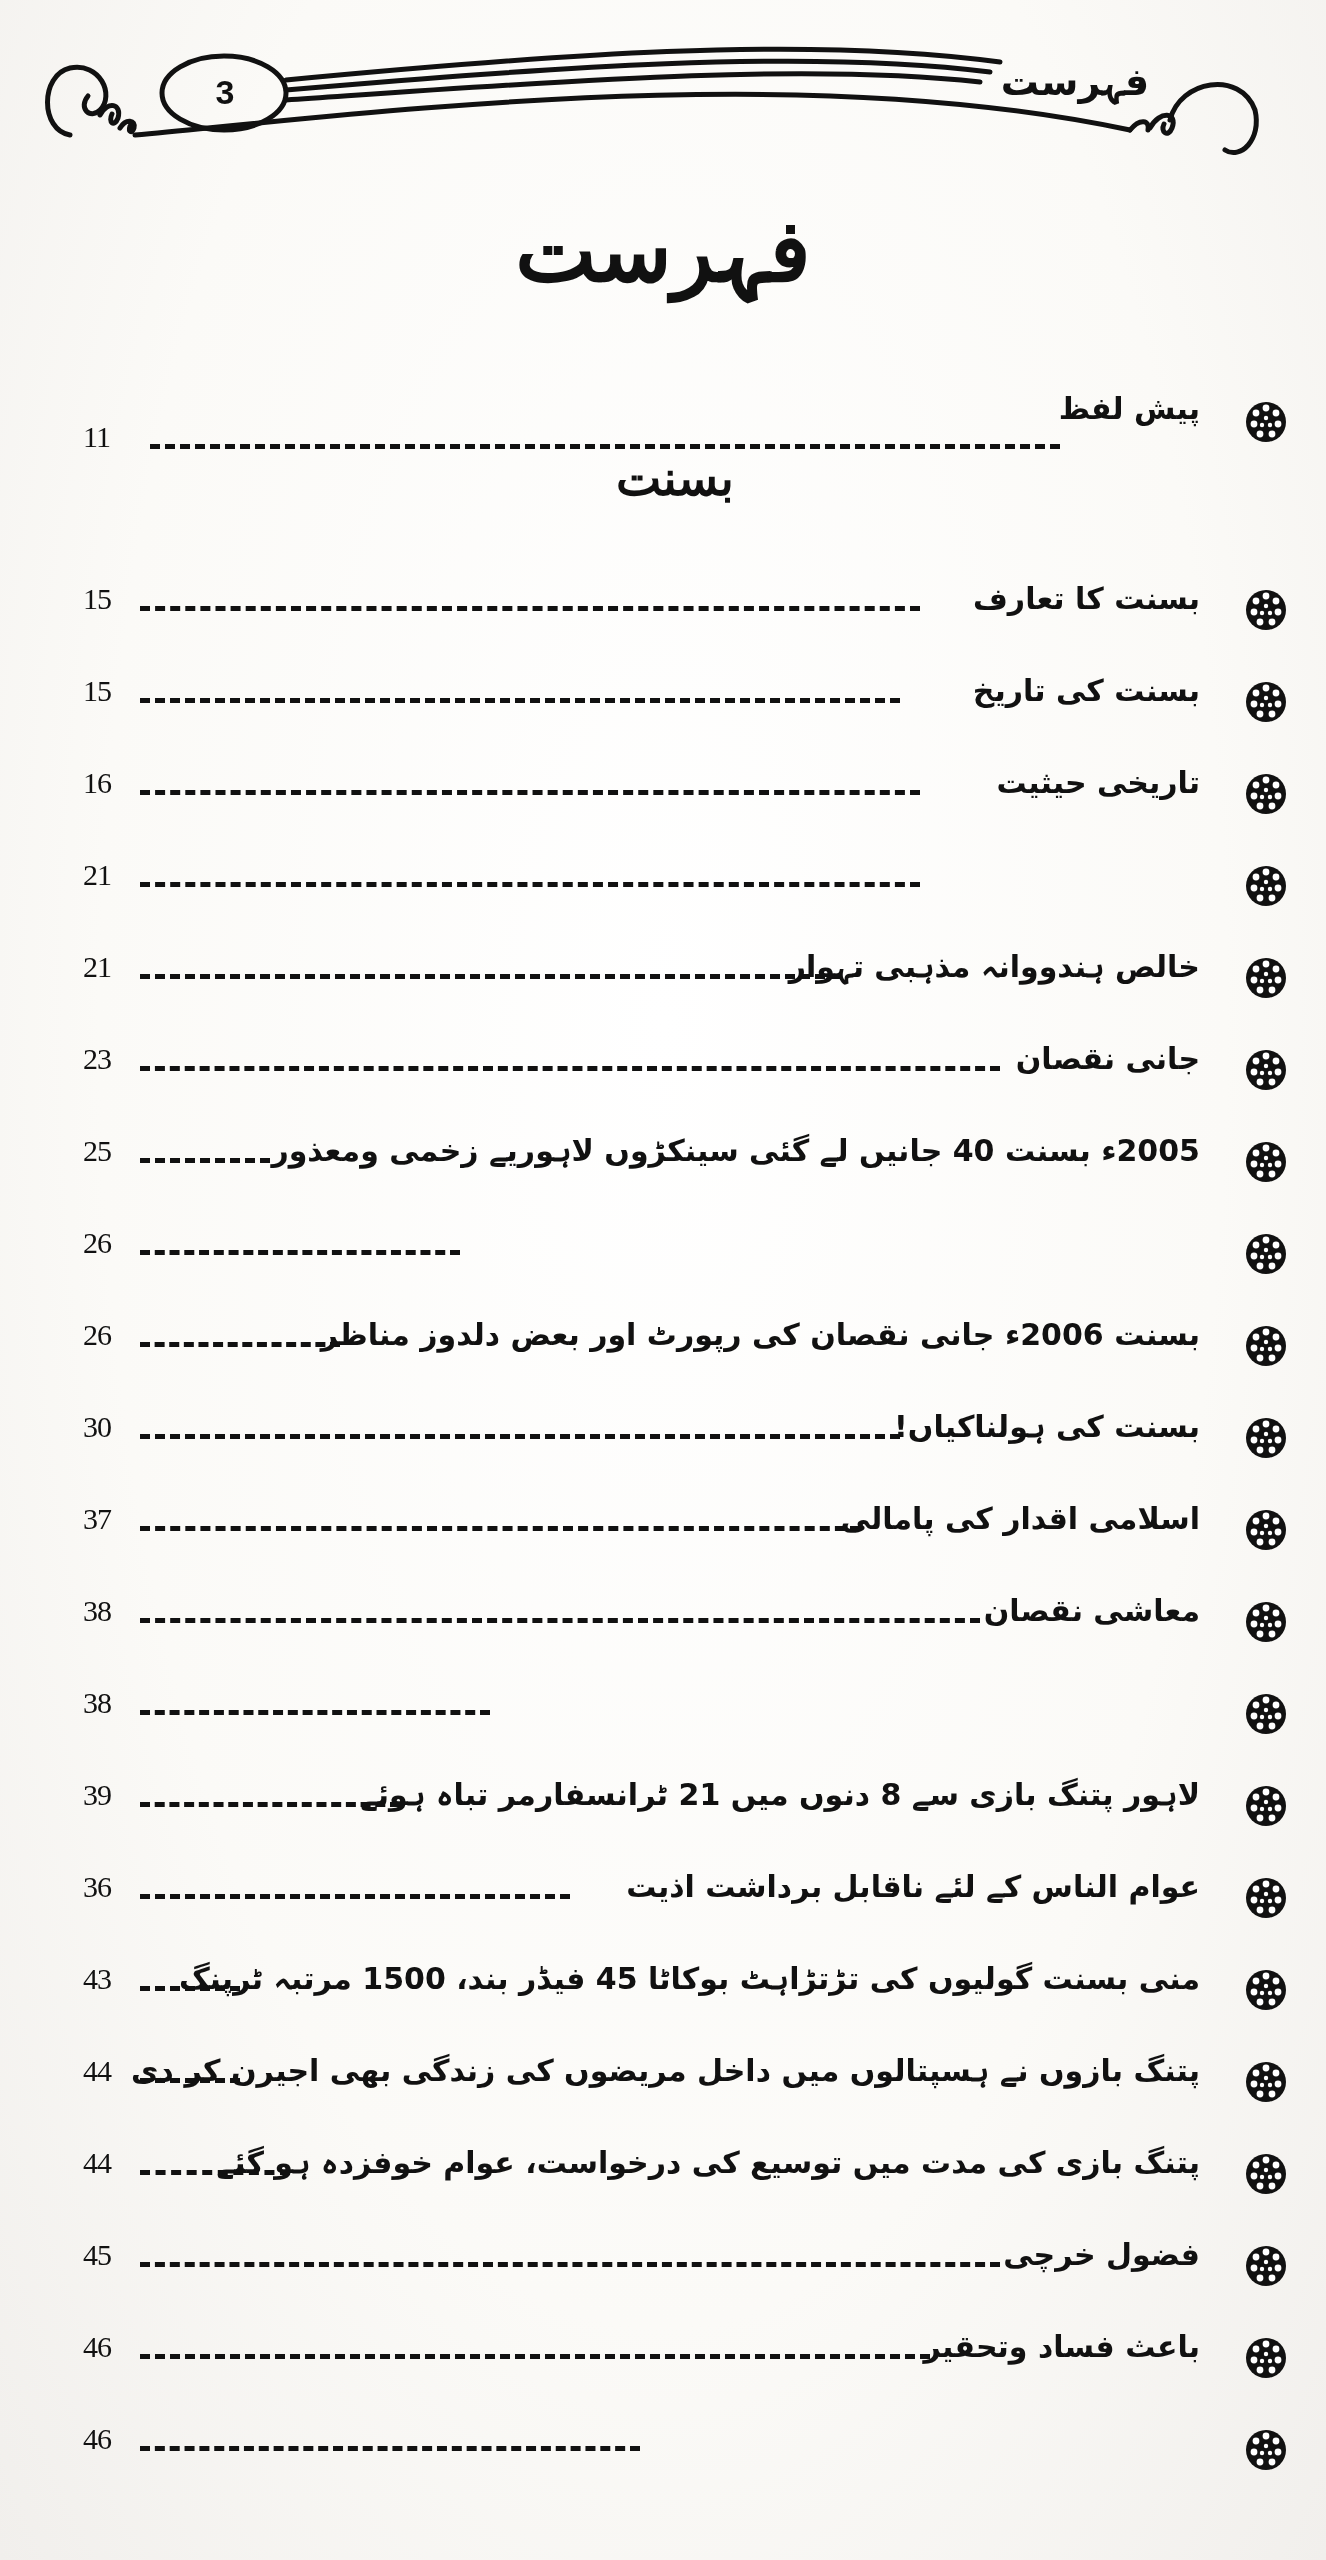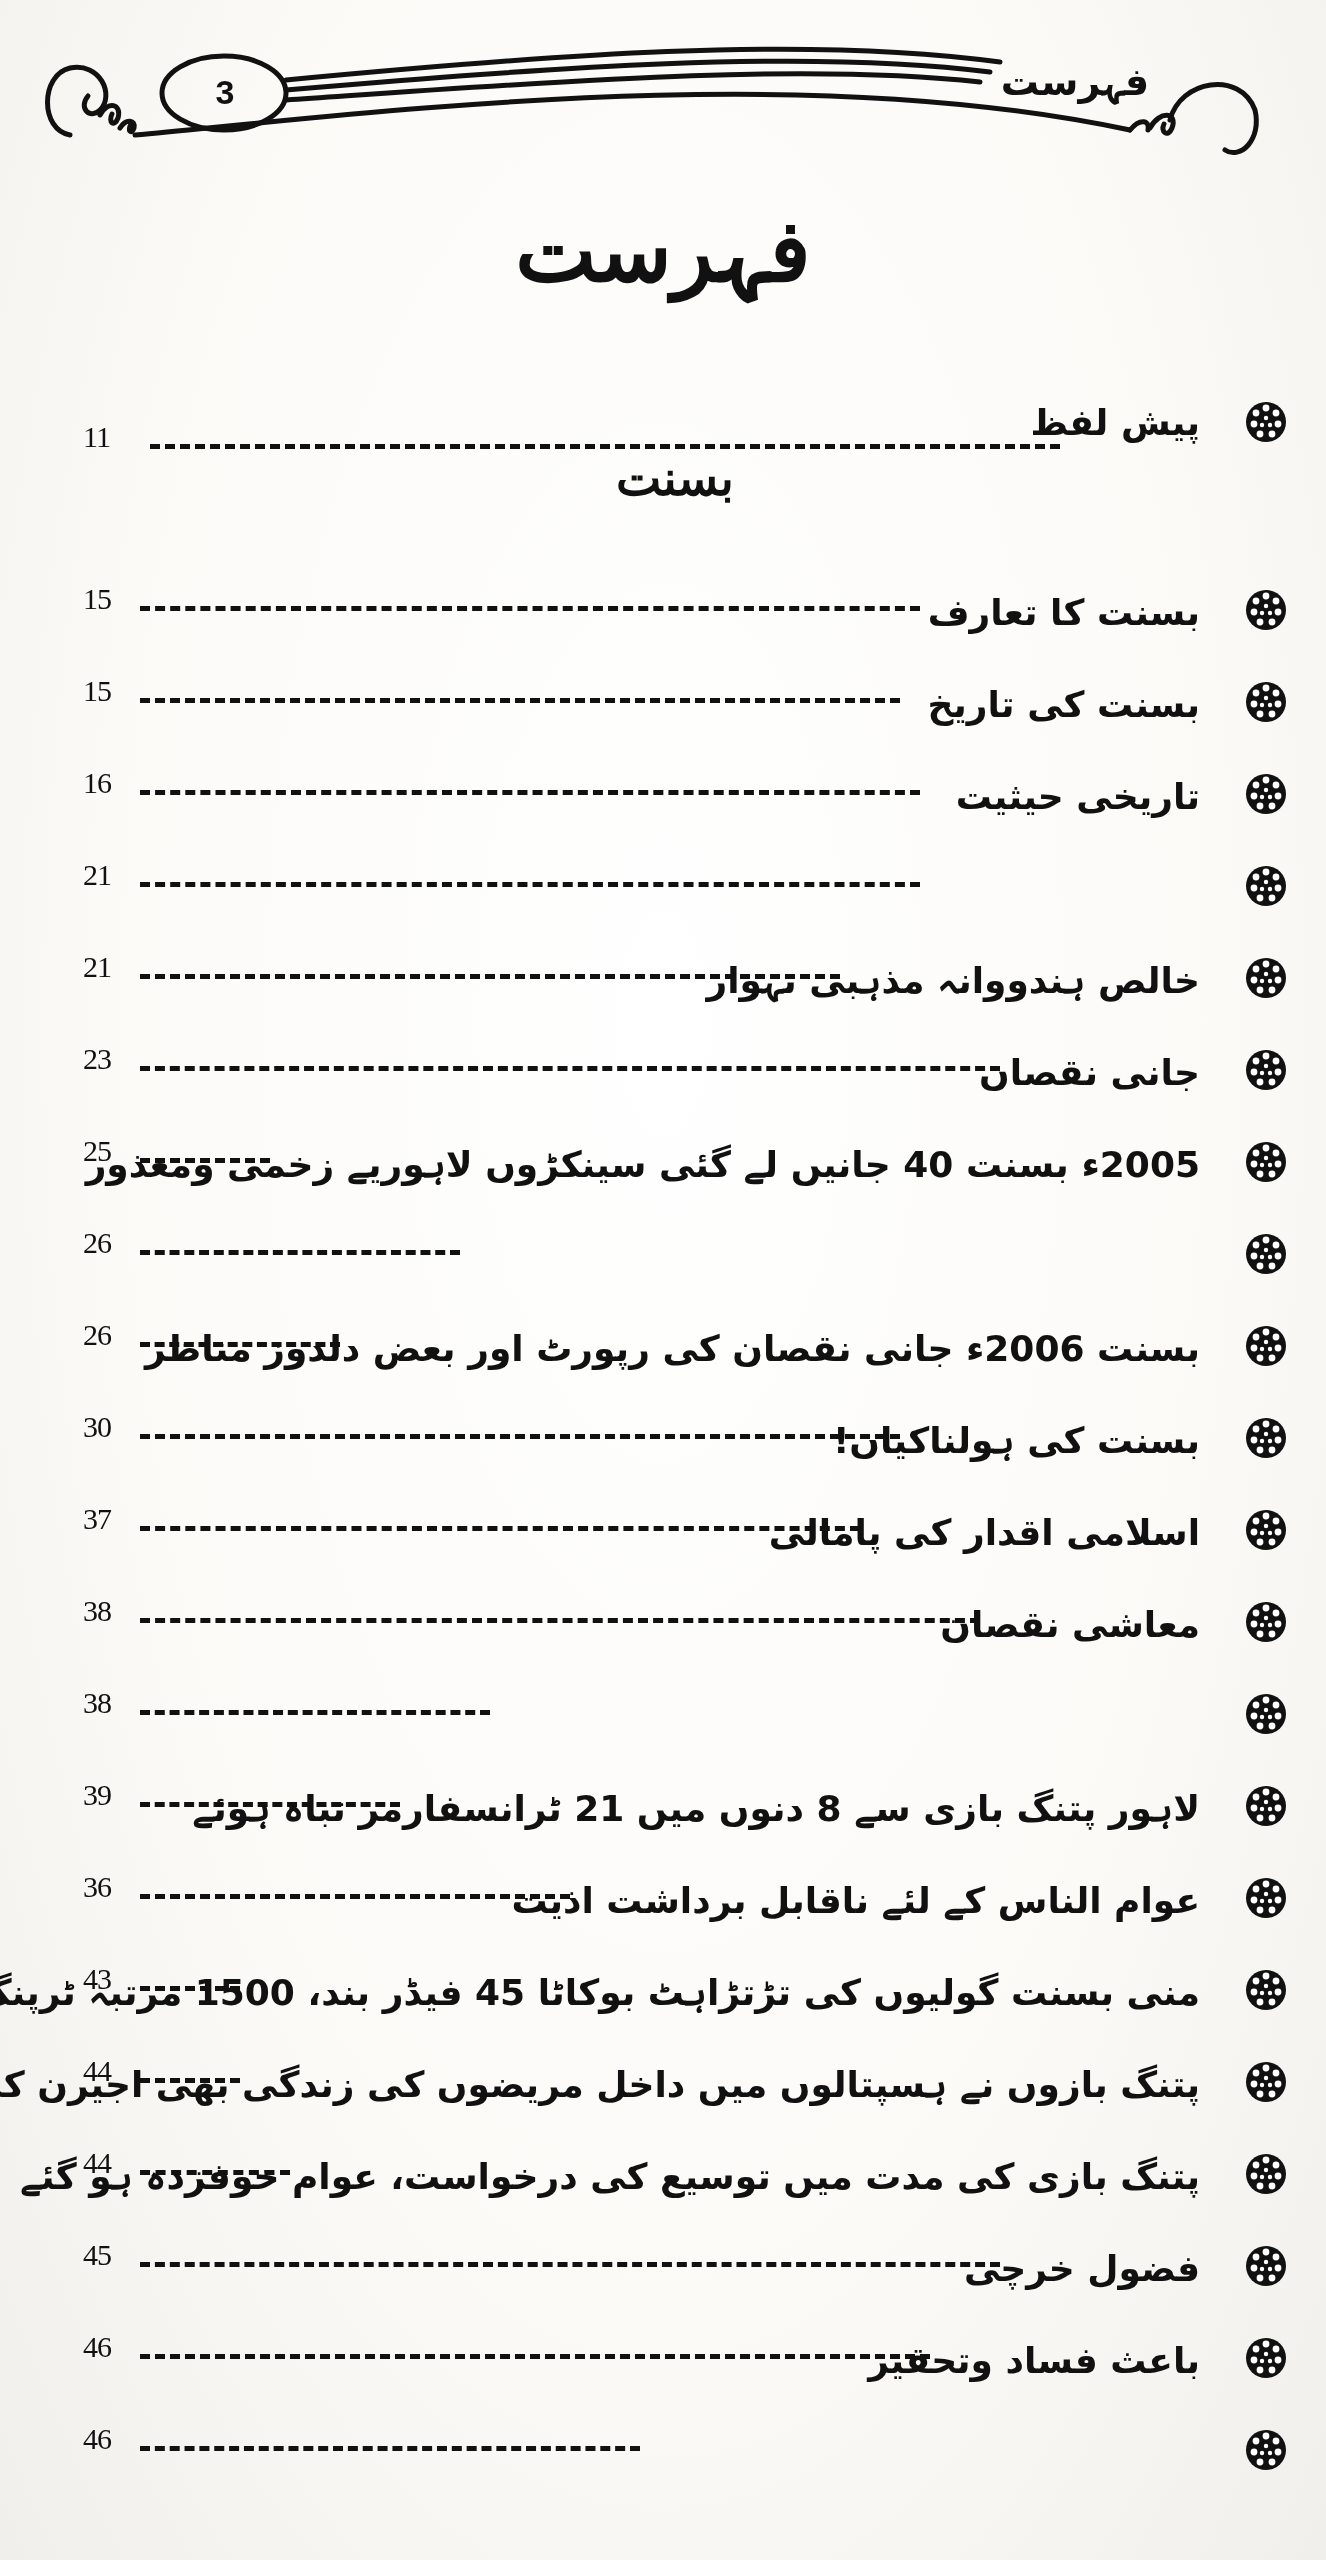--- a/index.html
+++ b/index.html
@@ -91,24 +91,24 @@
       margin-left: 23px;
     }
     .row .leader {
       position: absolute;
       top: 36px;
       height: 0;
       border-top: 5px dashed #111;
     }
     .row .text {
       position: absolute;
-      top: 22px;
+      top: 11px;
       right: 90px;
       font-family: "DejaVu Sans", sans-serif;
-      font-size: 36px;
+      font-size: 30px;
       font-weight: bold;
       direction: rtl;
       white-space: nowrap;
       unicode-bidi: plaintext;
     }
     .row .bullet {
       position: absolute;
       right: 0;
       top: 12px;
       width: 48px;

